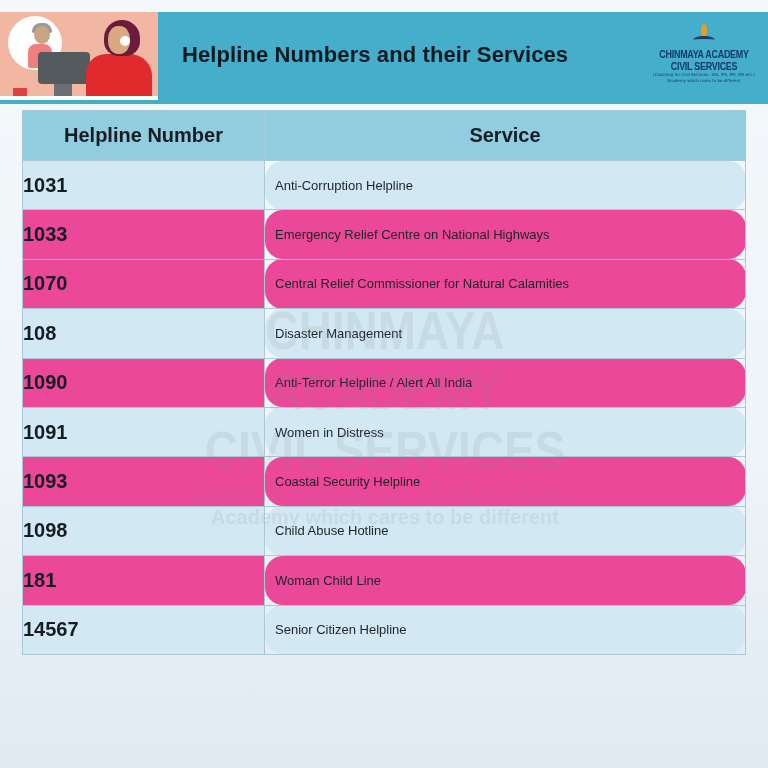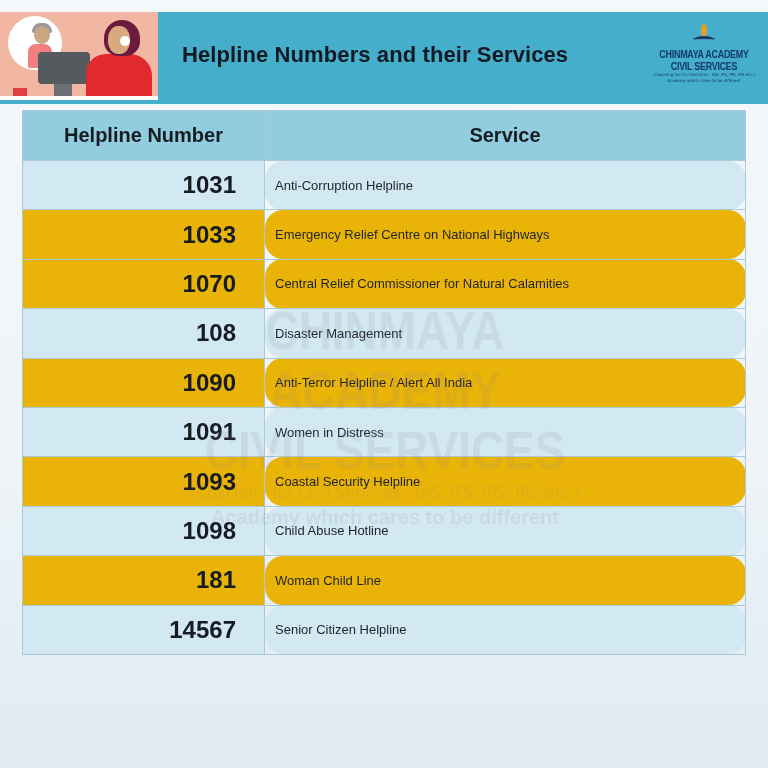--- a/index.html
+++ b/index.html
@@ -67,25 +67,25 @@
   th, td { border: 1px solid #a9c9d6; }
   col.c1 { width: 242px; }
   col.c2 { width: 481px; }
   thead tr { height: 50px; background: #91ccdf; }
   th {
     font-family: "Liberation Sans", "DejaVu Sans", sans-serif;
     font-weight: bold; font-size: 20px; color: #161c22; text-align: center;
   }
   tbody tr { height: 49.4px; }
   tbody tr.odd { background: #d2e8f2; }
-  tbody tr.even { background: #eab308; }
+  tbody tr.even { background: #ec4899; }
   td.num {
-    text-align: right; padding-right: 28px;
+    padding-right: 28px;
     font-family: "Liberation Sans", "DejaVu Sans", sans-serif;
-    font-weight: bold; font-size: 24px; color: #161c22;
+    font-weight: bold; font-size: 20px; color: #161c22;
   }
   td.svc {
     text-align: left; padding-left: 10px;
     font-family: "Liberation Sans", "DejaVu Sans", sans-serif;
     font-size: 13px; color: #1e2328; border-radius: 18px;
   }
 </style>
 </head>
 <body>
 

